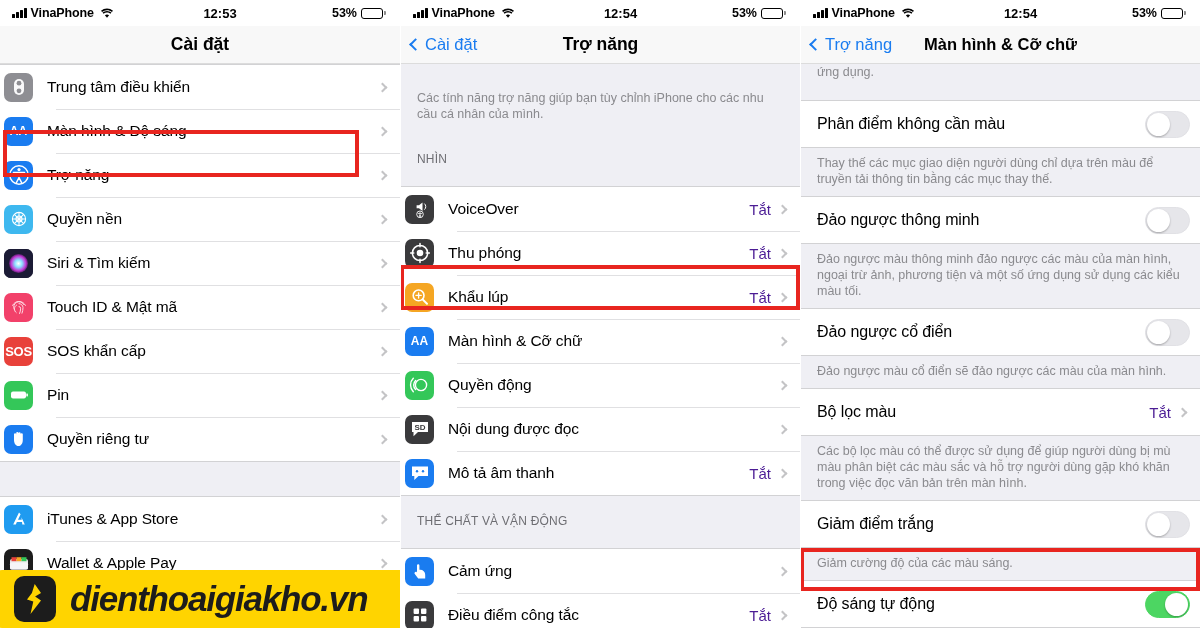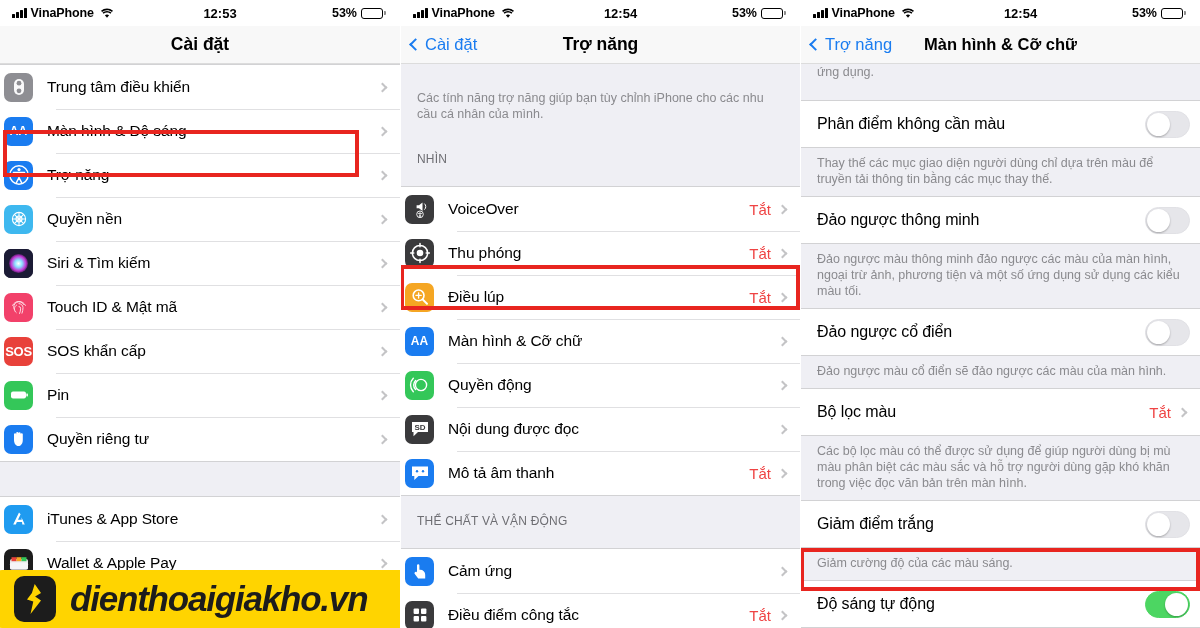--- a/index.html
+++ b/index.html
@@ -81,21 +81,21 @@
   }
   .row.plain { padding-left: 16px; height: 46px; }
 
   .icon {
     width: 29px; height: 29px; border-radius: 7px; flex: 0 0 29px;
     margin-right: 14px; display: flex; align-items: center;
     justify-content: center; overflow: hidden;
   }
   .label { font-size: 15.5px; color: #000; flex: 1; letter-spacing: -.1px; }
   .label.big { font-size: 16px; }
-  .value { font-size: 15px; color: #ef4444; margin-right: 8px; }
+  .value { font-size: 15px; color: #4c1d95; margin-right: 8px; }
   .chev {
     width: 7px; height: 7px; border-top: 2px solid #c4c4c6;
     border-right: 2px solid #c4c4c6; transform: rotate(45deg);
     flex: 0 0 7px; margin-right: 4px;
   }
 
   .sect-head {
     font-size: 12px; color: #6d6d72; letter-spacing: .2px;
     padding: 18px 0 20px 16px; background: #efeff4; text-transform: uppercase;
   }
@@ -396,21 +396,21 @@
           <span class="chev"></span>
         </div>
         <div class="row">
           <span class="icon" style="background:#f5a623">
             <svg width="22" height="22" viewBox="0 0 22 22">
                 <circle cx="9.6" cy="9.4" r="5.4" fill="none" stroke="#fff" stroke-width="1.6"></circle>
                 <path d="M13.6 13.4 18 17.8" stroke="#fff" stroke-width="2" stroke-linecap="round"></path>
                 <path d="M9.6 6.8v5.2M7 9.4h5.2" stroke="#fff" stroke-width="1.3" stroke-linecap="round"></path>
               </svg>
           </span>
-          <span class="label">Điều lúp</span>
+          <span class="label">Khẩu lúp</span>
           <span class="value">Tắt</span>
           <span class="chev"></span>
         </div>
         <div class="row">
           <span class="icon" style="background:#1a7cf0;color:#fff;font-size:12px;font-weight:bold">AA</span>
           <span class="label">Màn hình &amp; Cỡ chữ</span>
           <span class="value"></span>
           <span class="chev"></span>
         </div>
         <div class="row">

